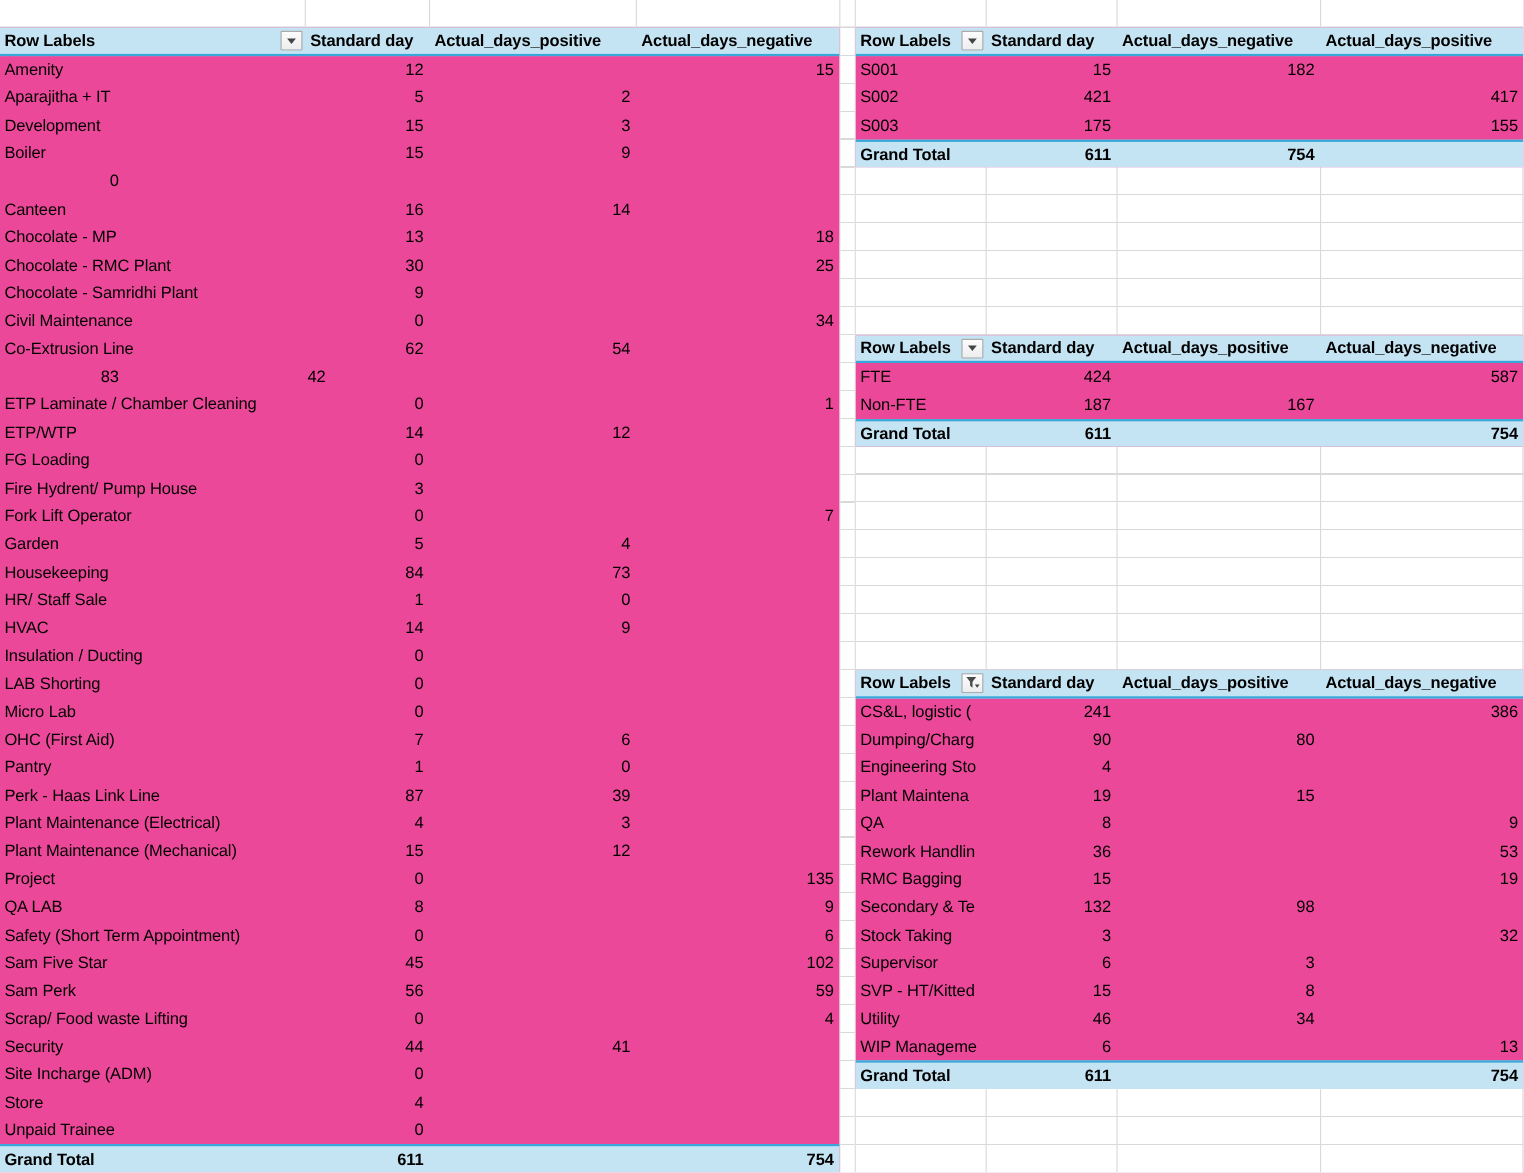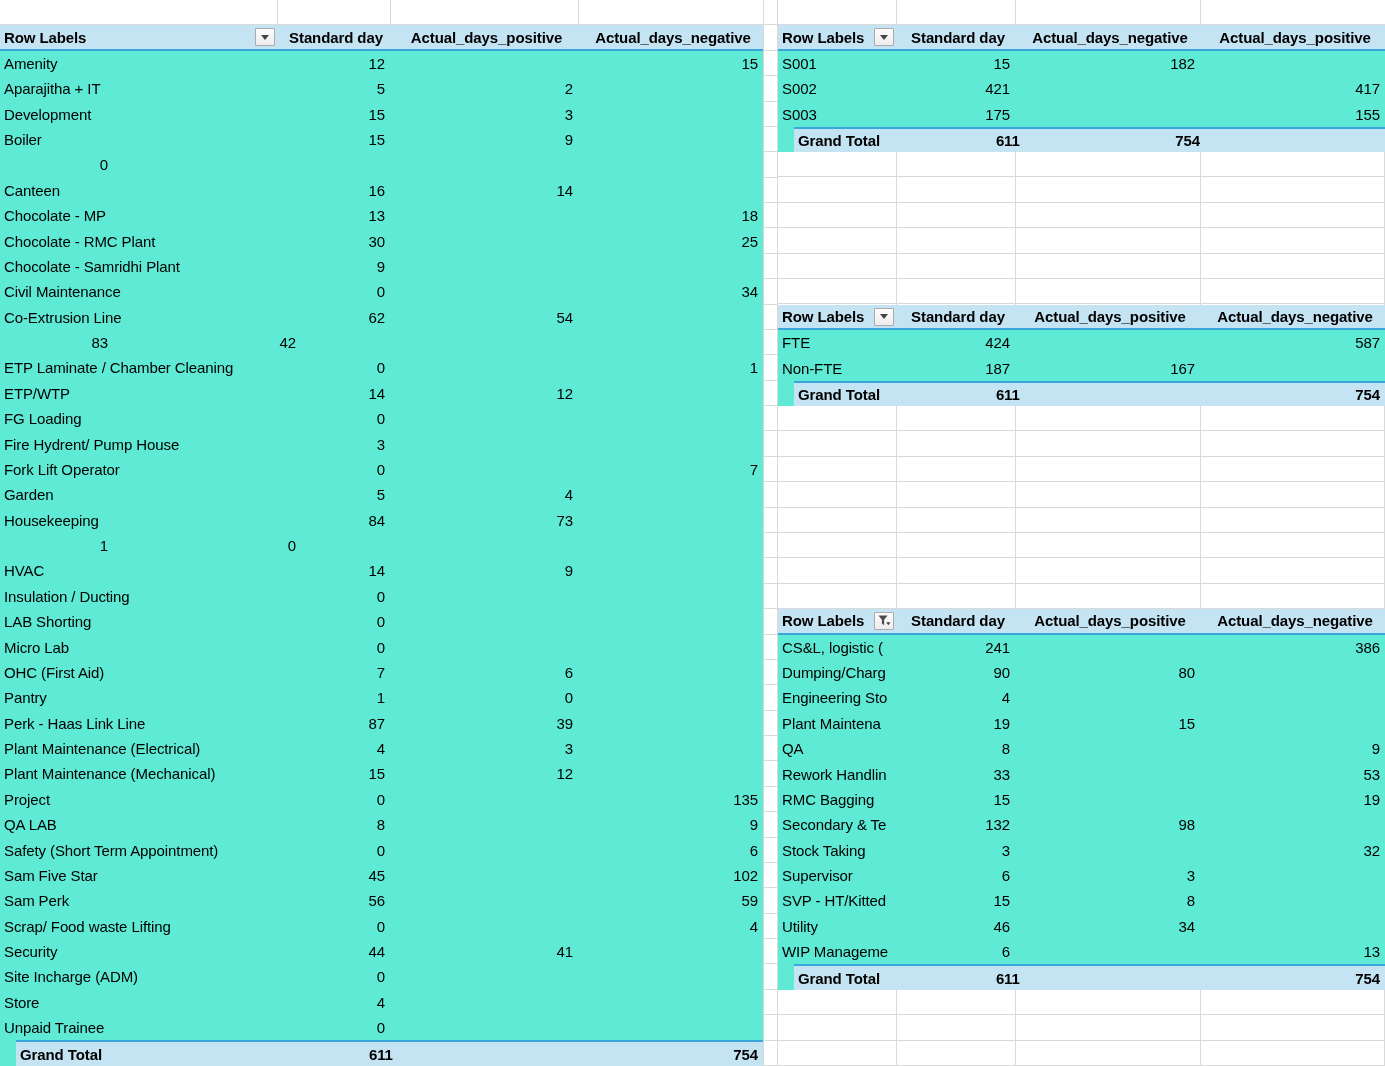--- a/index.html
+++ b/index.html
@@ -15,35 +15,35 @@
       #d9d9d9 24.381px, #d9d9d9 25.381px);
   }
   .vline{position:absolute;top:0;bottom:0;width:1px;background:#d9d9d9;}
   #topstrip{left:0;top:0;width:1385px;height:25.381px;position:absolute;border-bottom:1px solid #d9d9d9;box-sizing:border-box;}
   #gapstrip{left:763px;top:0;width:15px;height:1066px;box-sizing:border-box;
     border-left:1px solid #d9d9d9;border-right:1px solid #d9d9d9;}
   #emptyA{left:778px;top:152.286px;width:607px;height:152.286px;}
   #emptyB{left:778px;top:406.096px;width:607px;height:203.048px;}
   #emptyC{left:778px;top:989.859px;width:607px;height:76.143px;}
   
-  .pivot{position:absolute;background:#5eead4;}
+  .pivot{position:absolute;background:#ec4899;}
   #t-dept{left:0;top:25.381px;width:763px;}
   #t-site{left:778px;top:25.381px;width:607px;}
   #t-fte{left:778px;top:304.572px;width:607px;}
   #t-act{left:778px;top:609.144px;width:607px;}
   .r{display:flex;height:25.381px;align-items:center;box-sizing:border-box;}
   .c{box-sizing:border-box;white-space:nowrap;overflow:hidden;height:100%;display:flex;align-items:center;}
   .c0{padding-left:4px;}
   .c1,.c2,.c3{justify-content:flex-end;text-align:right;padding-right:5px;}
   .lt .c0{width:277px;} .lt .c1{width:113px;} .lt .c2{width:188px;} .lt .c3{width:185px;}
   .rt .c0{width:118px;} .rt .c1{width:119px;} .rt .c2{width:185px;} .rt .c3{width:185px;}
   .hdr{background:#c5e4f3;border-bottom:2px solid #39a7d9;font-weight:bold;}
-  .hdr .c1,.hdr .c2,.hdr .c3{justify-content:center;text-align:left;padding-left:5px;padding-right:0;}
+  .hdr .c1,.hdr .c2,.hdr .c3{justify-content:flex-start;text-align:left;padding-left:5px;padding-right:0;}
   .hdr .c0{position:relative;padding-right:26px;}
-  .gt{background:#c5e4f3;border-top:2px solid #39a7d9;font-weight:bold;margin-left:16px;}
+  .gt{background:#c5e4f3;border-top:2px solid #39a7d9;font-weight:bold;}
   
   .fbtn{
     position:absolute;right:2px;top:3px;width:20px;height:18px;
     background:linear-gradient(#fcfcfc,#ededed);
     border:1px solid #ababab;box-sizing:border-box;
     display:flex;align-items:center;justify-content:center;cursor:pointer;border-radius:1px;
   }
   .arrow{width:0;height:0;border-left:4px solid transparent;border-right:4px solid transparent;border-top:5px solid #444;}
   .fbtn svg{display:block;}
 </style>
@@ -204,20 +204,21 @@
         <div class="c c2">4</div>
         <div class="c c3"></div>
       </div>
       <div class="r ">
         <div class="c c0">Housekeeping</div>
         <div class="c c1">84</div>
         <div class="c c2">73</div>
         <div class="c c3"></div>
       </div>
       <div class="r ">
+        <div class="c c0">HR/ Staff Sale</div>
         <div class="c c1">1</div>
         <div class="c c2">0</div>
         <div class="c c3"></div>
       </div>
       <div class="r ">
         <div class="c c0">HVAC</div>
         <div class="c c1">14</div>
         <div class="c c2">9</div>
         <div class="c c3"></div>
       </div>
@@ -464,21 +465,21 @@
         <div class="c c3"></div>
       </div>
       <div class="r ">
         <div class="c c0">QA</div>
         <div class="c c1">8</div>
         <div class="c c2"></div>
         <div class="c c3">9</div>
       </div>
       <div class="r ">
         <div class="c c0">Rework Handlin</div>
-        <div class="c c1">33</div>
+        <div class="c c1">36</div>
         <div class="c c2"></div>
         <div class="c c3">53</div>
       </div>
       <div class="r ">
         <div class="c c0">RMC Bagging</div>
         <div class="c c1">15</div>
         <div class="c c2"></div>
         <div class="c c3">19</div>
       </div>
       <div class="r ">

